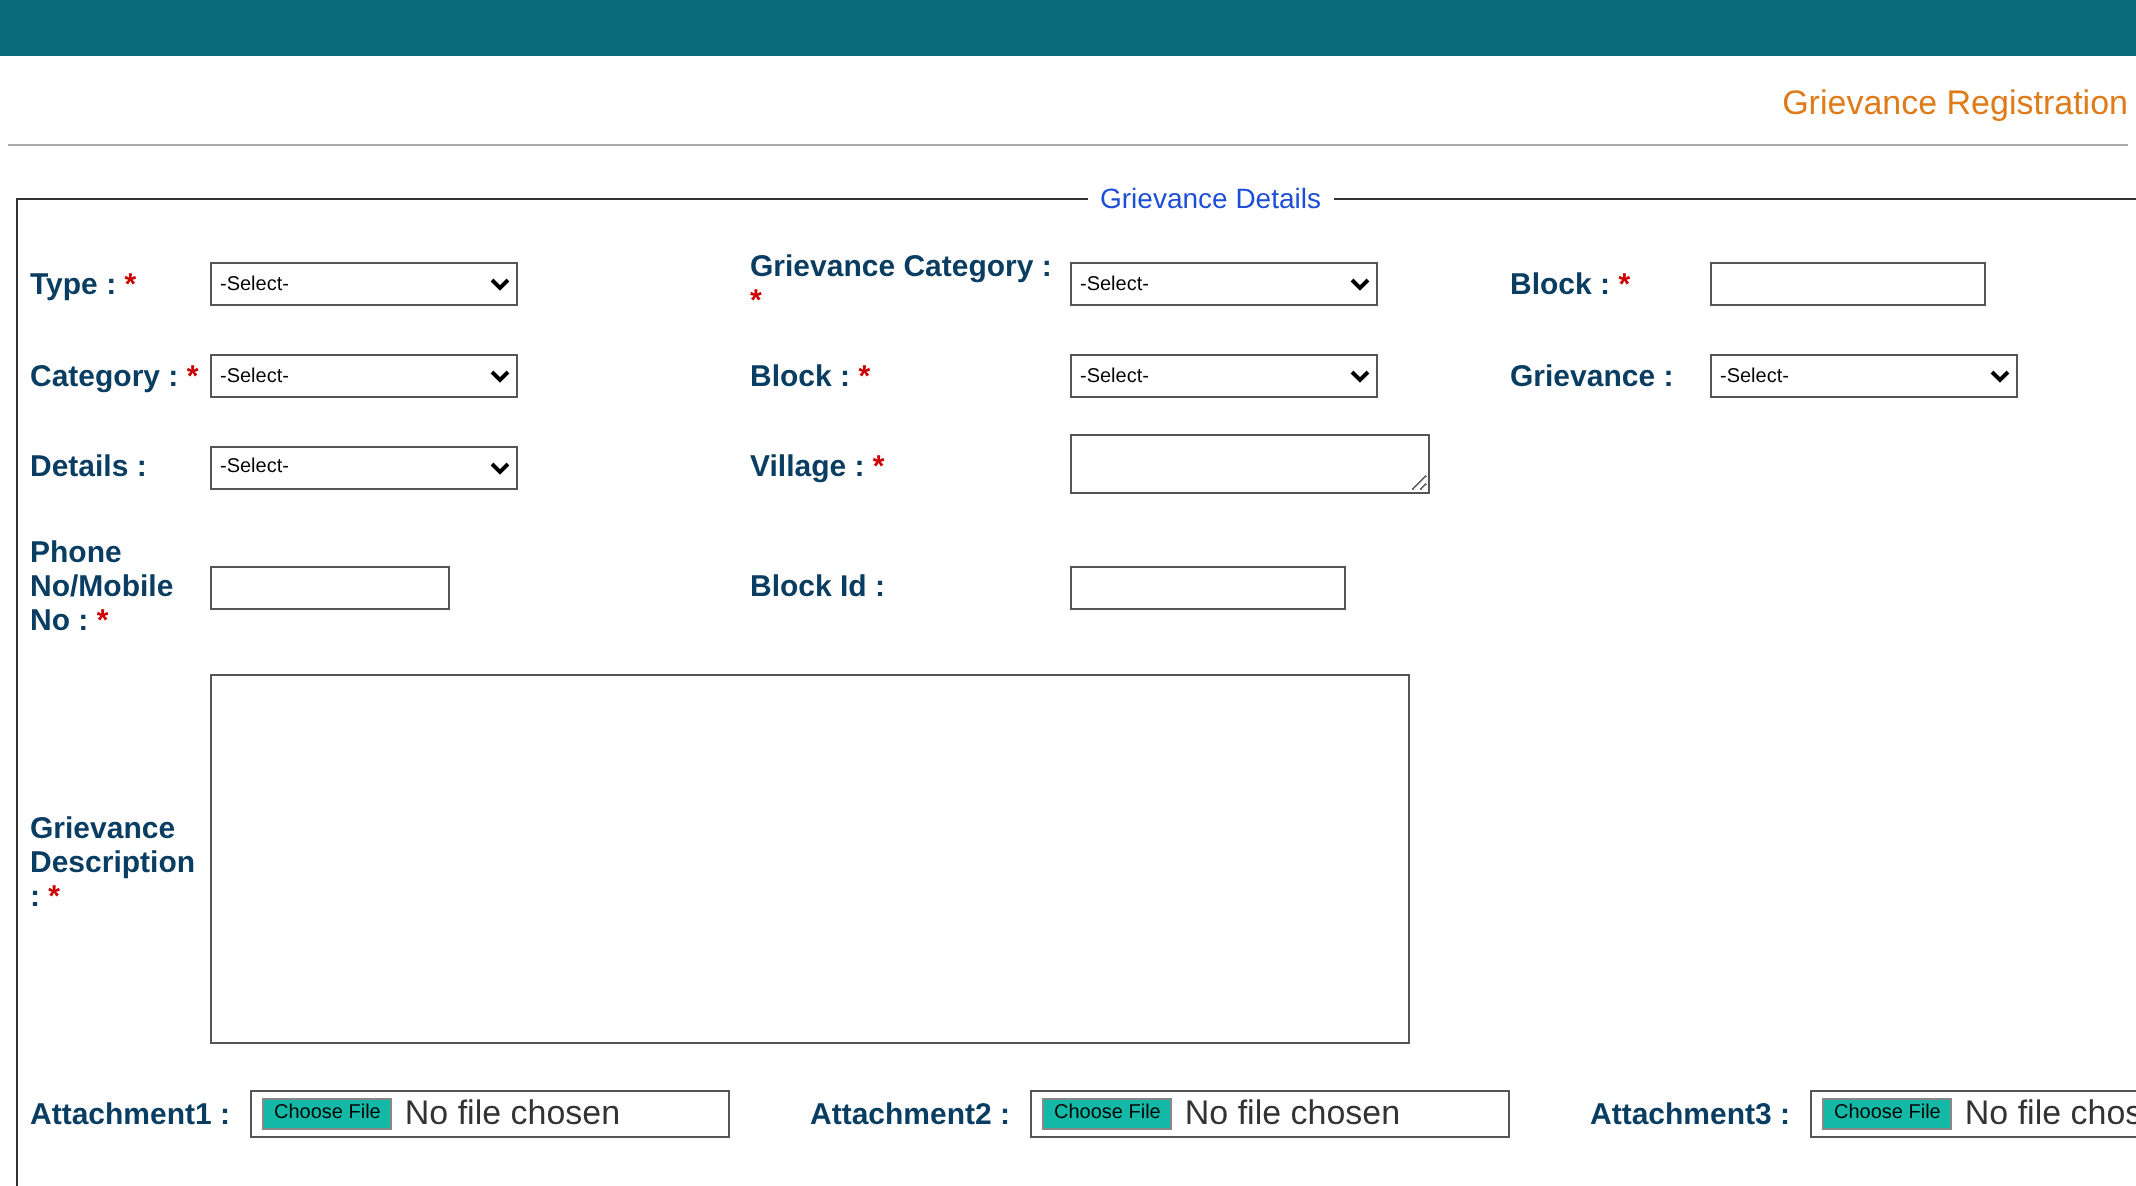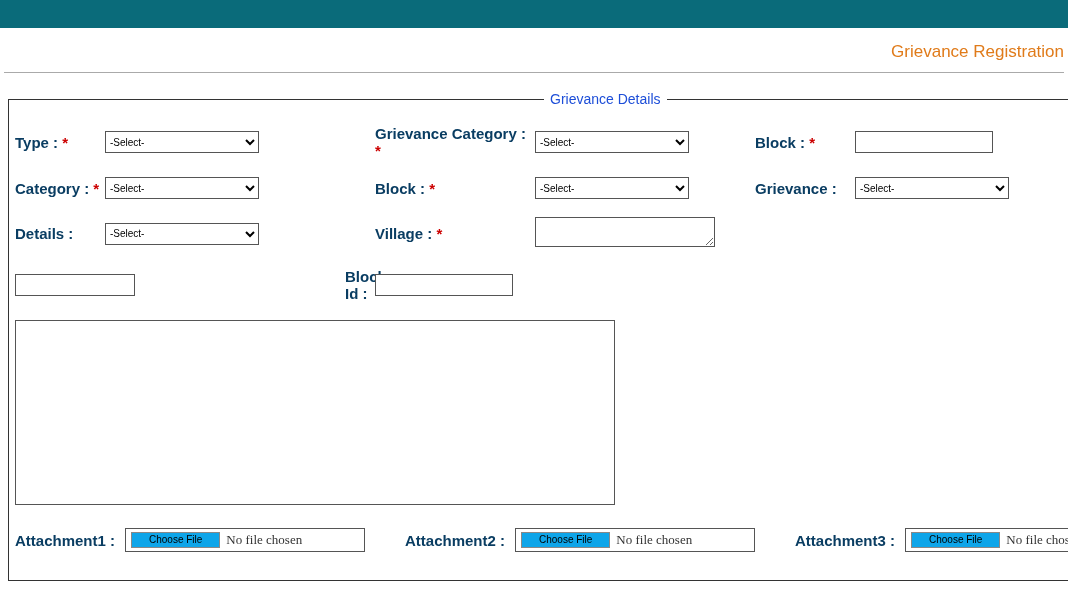--- a/index.html
+++ b/index.html
@@ -79,30 +79,29 @@
     width: 240px;
     height: 24px;
     display: flex;
     align-items: center;
     padding: 2px 5px;
     gap: 6px;
     background: #fff;
   }
   .choose-btn {
     font-size: 10px;
-    padding: 1px 17px;
-    background: #0ea5e9;
+    padding: 1px 5px;
+    background: #14b8a6;
     border: 1px solid #888;
     cursor: pointer;
     line-height: 12px;
   }
   .file-txt {
-    font-size: 13px;
+    font-size: 17px;
     color: #333;
-    font-family: Liberation Serif, serif;
   }
   .row-att {
     display: grid;
     grid-template-columns: 110px 260px 20px 110px 260px 20px 110px 260px;
     align-items: center;
     margin-top: 20px;
   }
   .register-wrap {
     text-align: right;
     padding: 14px 10px 6px 0;
@@ -141,25 +140,27 @@
 
       <div class="lbl"><span>Details :</span></div>
       <div><select><option>-Select-</option></select></div>
       <div></div>
       <div class="lbl"><span>Village :</span> <span class="req">*</span></div>
       <div><textarea class="addr" style=""></textarea></div>
       <div></div>
       <div></div>
       <div></div>
 
+      <div class="lbl"><span>Phone No/Mobile No :</span> <span class="req">*</span></div>
       <div><input type="text" style="width: 120px;"></div>
       <div></div>
       <div class="lbl"><span>Block Id :</span></div>
       <div style="grid-column: span 4;"><input type="text" class="email" style=""></div>
 
+      <div class="lbl" style="align-self:center;"><span>Grievance Description :</span> <span class="req">*</span></div>
       <div style="grid-column: span 7;"><textarea class="desc" style=""></textarea></div>
 
     </div>
 
     <div class="row-att">
       <div class="lbl">Attachment1 :</div>
       <div class="file-widget">
         <button class="choose-btn">Choose File</button>
         <span class="file-txt">No file chosen</span>
       </div>

